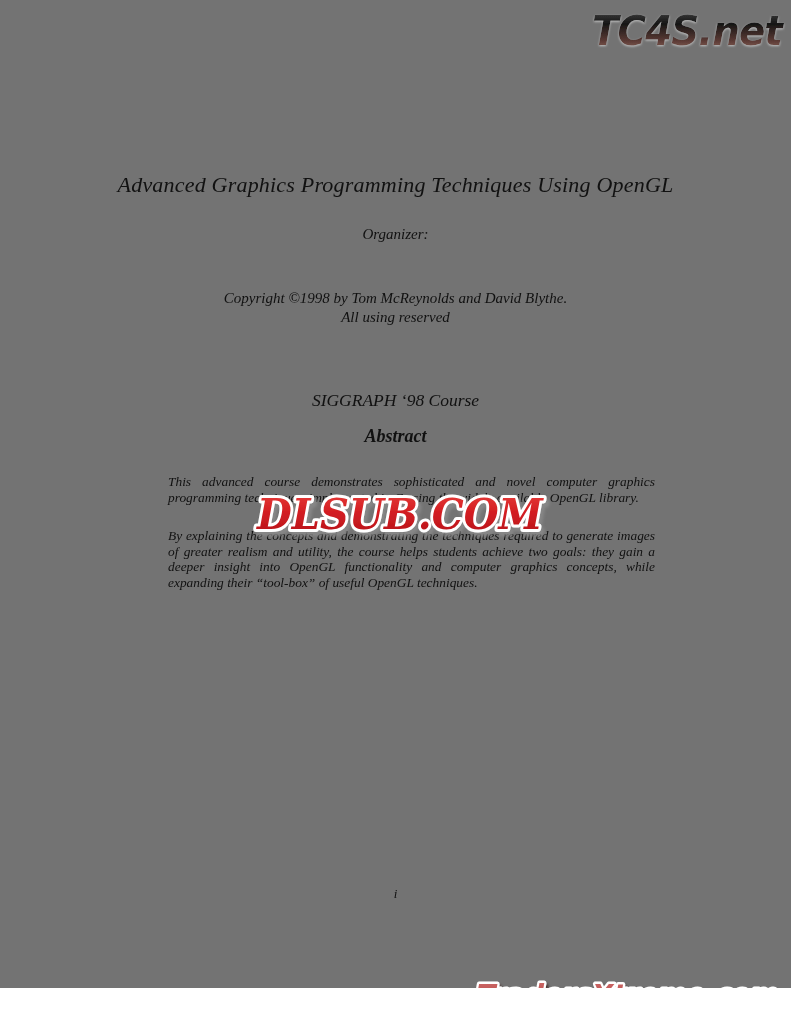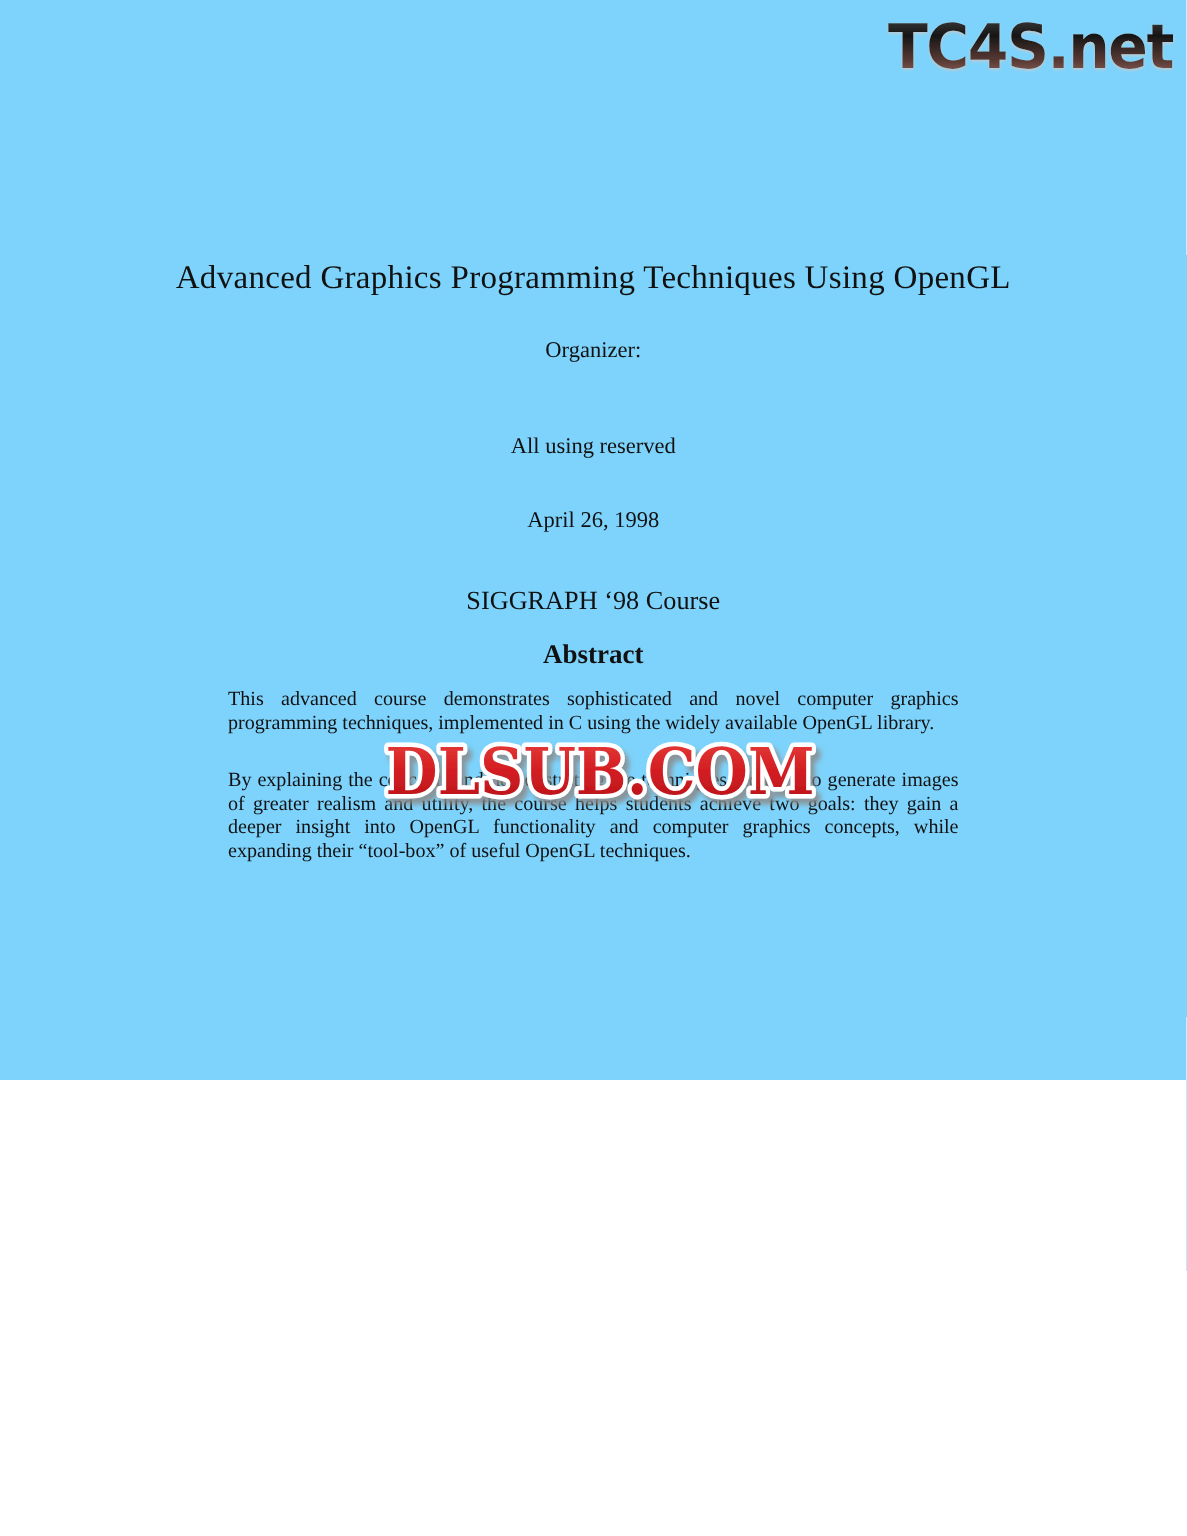--- a/index.html
+++ b/index.html
@@ -1,23 +1,24 @@
 <!DOCTYPE html>
 <html><head>
 <meta charset="utf-8">
 <style>
   html, body { margin: 0; padding: 0; background: #ffffff; }
   .page {
     position: relative;
     width: 791px;
-    height: 720px;
-    background: #7dd3fc;
+    height: 988px;
+    background: #737373;
     overflow: hidden;
     font-family: "Liberation Serif", serif;
     color: #111111;
+    font-style: italic;
   }
   .centered { position: absolute; left: 0; right: 0; text-align: center; }
 
   .doc-title {
     top: 172px;
     font-size: 22px;
     font-weight: normal;
     letter-spacing: 0.2px;
   }
   .organizer-block { top: 225px; font-size: 15px; line-height: 18px; }
@@ -26,21 +27,21 @@
   .course-line { top: 390px; font-size: 17.5px; }
   .abstract-heading { top: 426px; font-size: 18px; font-weight: bold; }
 
   .abstract-par {
     position: absolute;
     left: 152px;
     width: 487px;
     font-size: 13.4px;
     line-height: 15.6px;
     text-align: justify;
-    margin: 0;
+    margin: 16px;
   }
   .par1 { top: 458px; }
   .par2 { top: 512px; }
 
   .page-number { top: 886px; font-size: 13px; }
   .footer-line { top: 984px; font-size: 13px; }
 
   .wm { position: absolute; pointer-events: none; }
   .wm-tc4s { top: 4px; right: 4px; width: 200px; height: 52px; }
   .wm-dlsub { top: 484px; left: 248px; width: 304px; height: 60px; }
@@ -87,24 +88,24 @@
     <text class="tc4s-text" x="100" y="41" text-anchor="middle" textLength="190" lengthAdjust="spacingAndGlyphs" fill="url(#tc4sGrad)" filter="url(#tc4sShadow)">TC4S.net</text>
   </svg>
 
   <div class="centered doc-title">Advanced Graphics Programming Techniques Using OpenGL</div>
 
   <div class="centered organizer-block">
     <div>Organizer:</div>
   </div>
 
   <div class="centered copyright-block">
+    <div>Copyright ©1998 by Tom McReynolds and David Blythe.</div>
     <div>All using reserved</div>
   </div>
 
-  <div class="centered date-line">April 26, 1998</div>
 
   <div class="centered course-line">SIGGRAPH ‘98 Course</div>
 
   <div class="centered abstract-heading">Abstract</div>
 
   <p class="abstract-par par1">This advanced course demonstrates sophisticated and novel computer graphics programming techniques, implemented in C using the widely available OpenGL library.</p>
   <p class="abstract-par par2">By explaining the concepts and demonstrating the techniques required to generate images of greater realism and utility, the course helps students achieve two goals: they gain a deeper insight into OpenGL functionality and computer graphics concepts, while expanding their “tool-box” of useful OpenGL techniques.</p>
 
   <svg class="wm wm-dlsub" viewBox="0 0 304 60" xmlns="http://www.w3.org/2000/svg">
     <defs>

